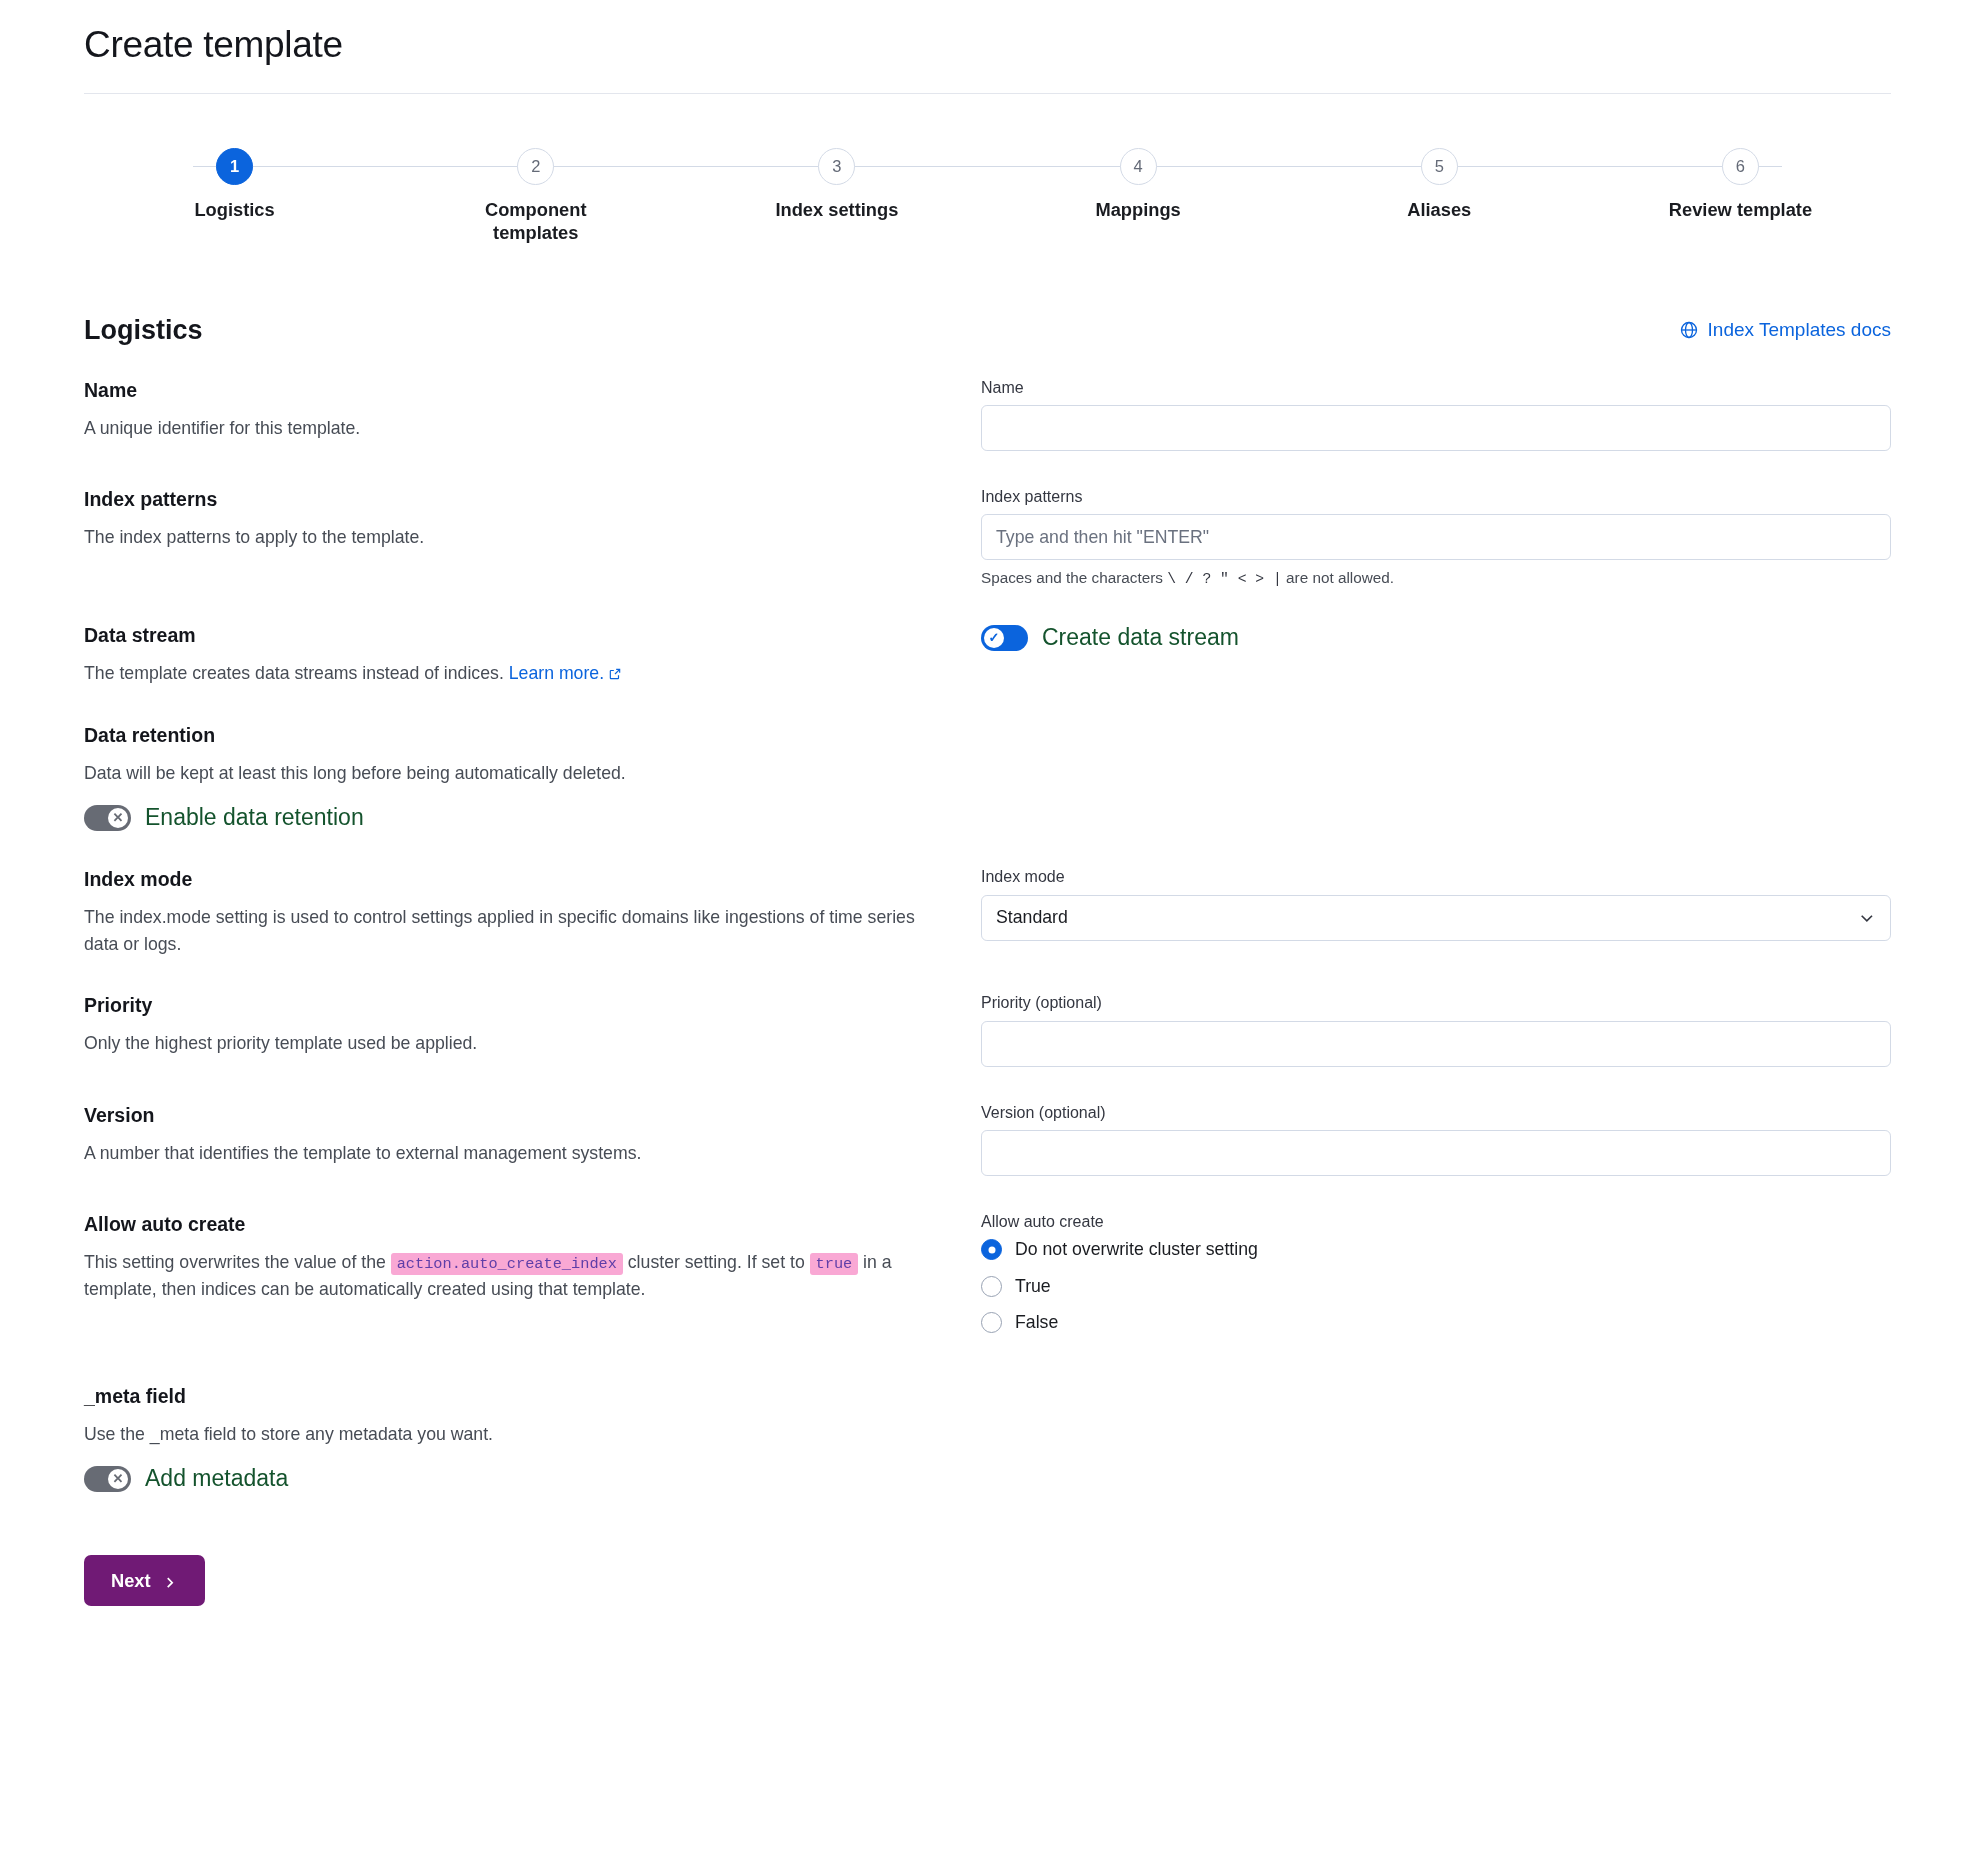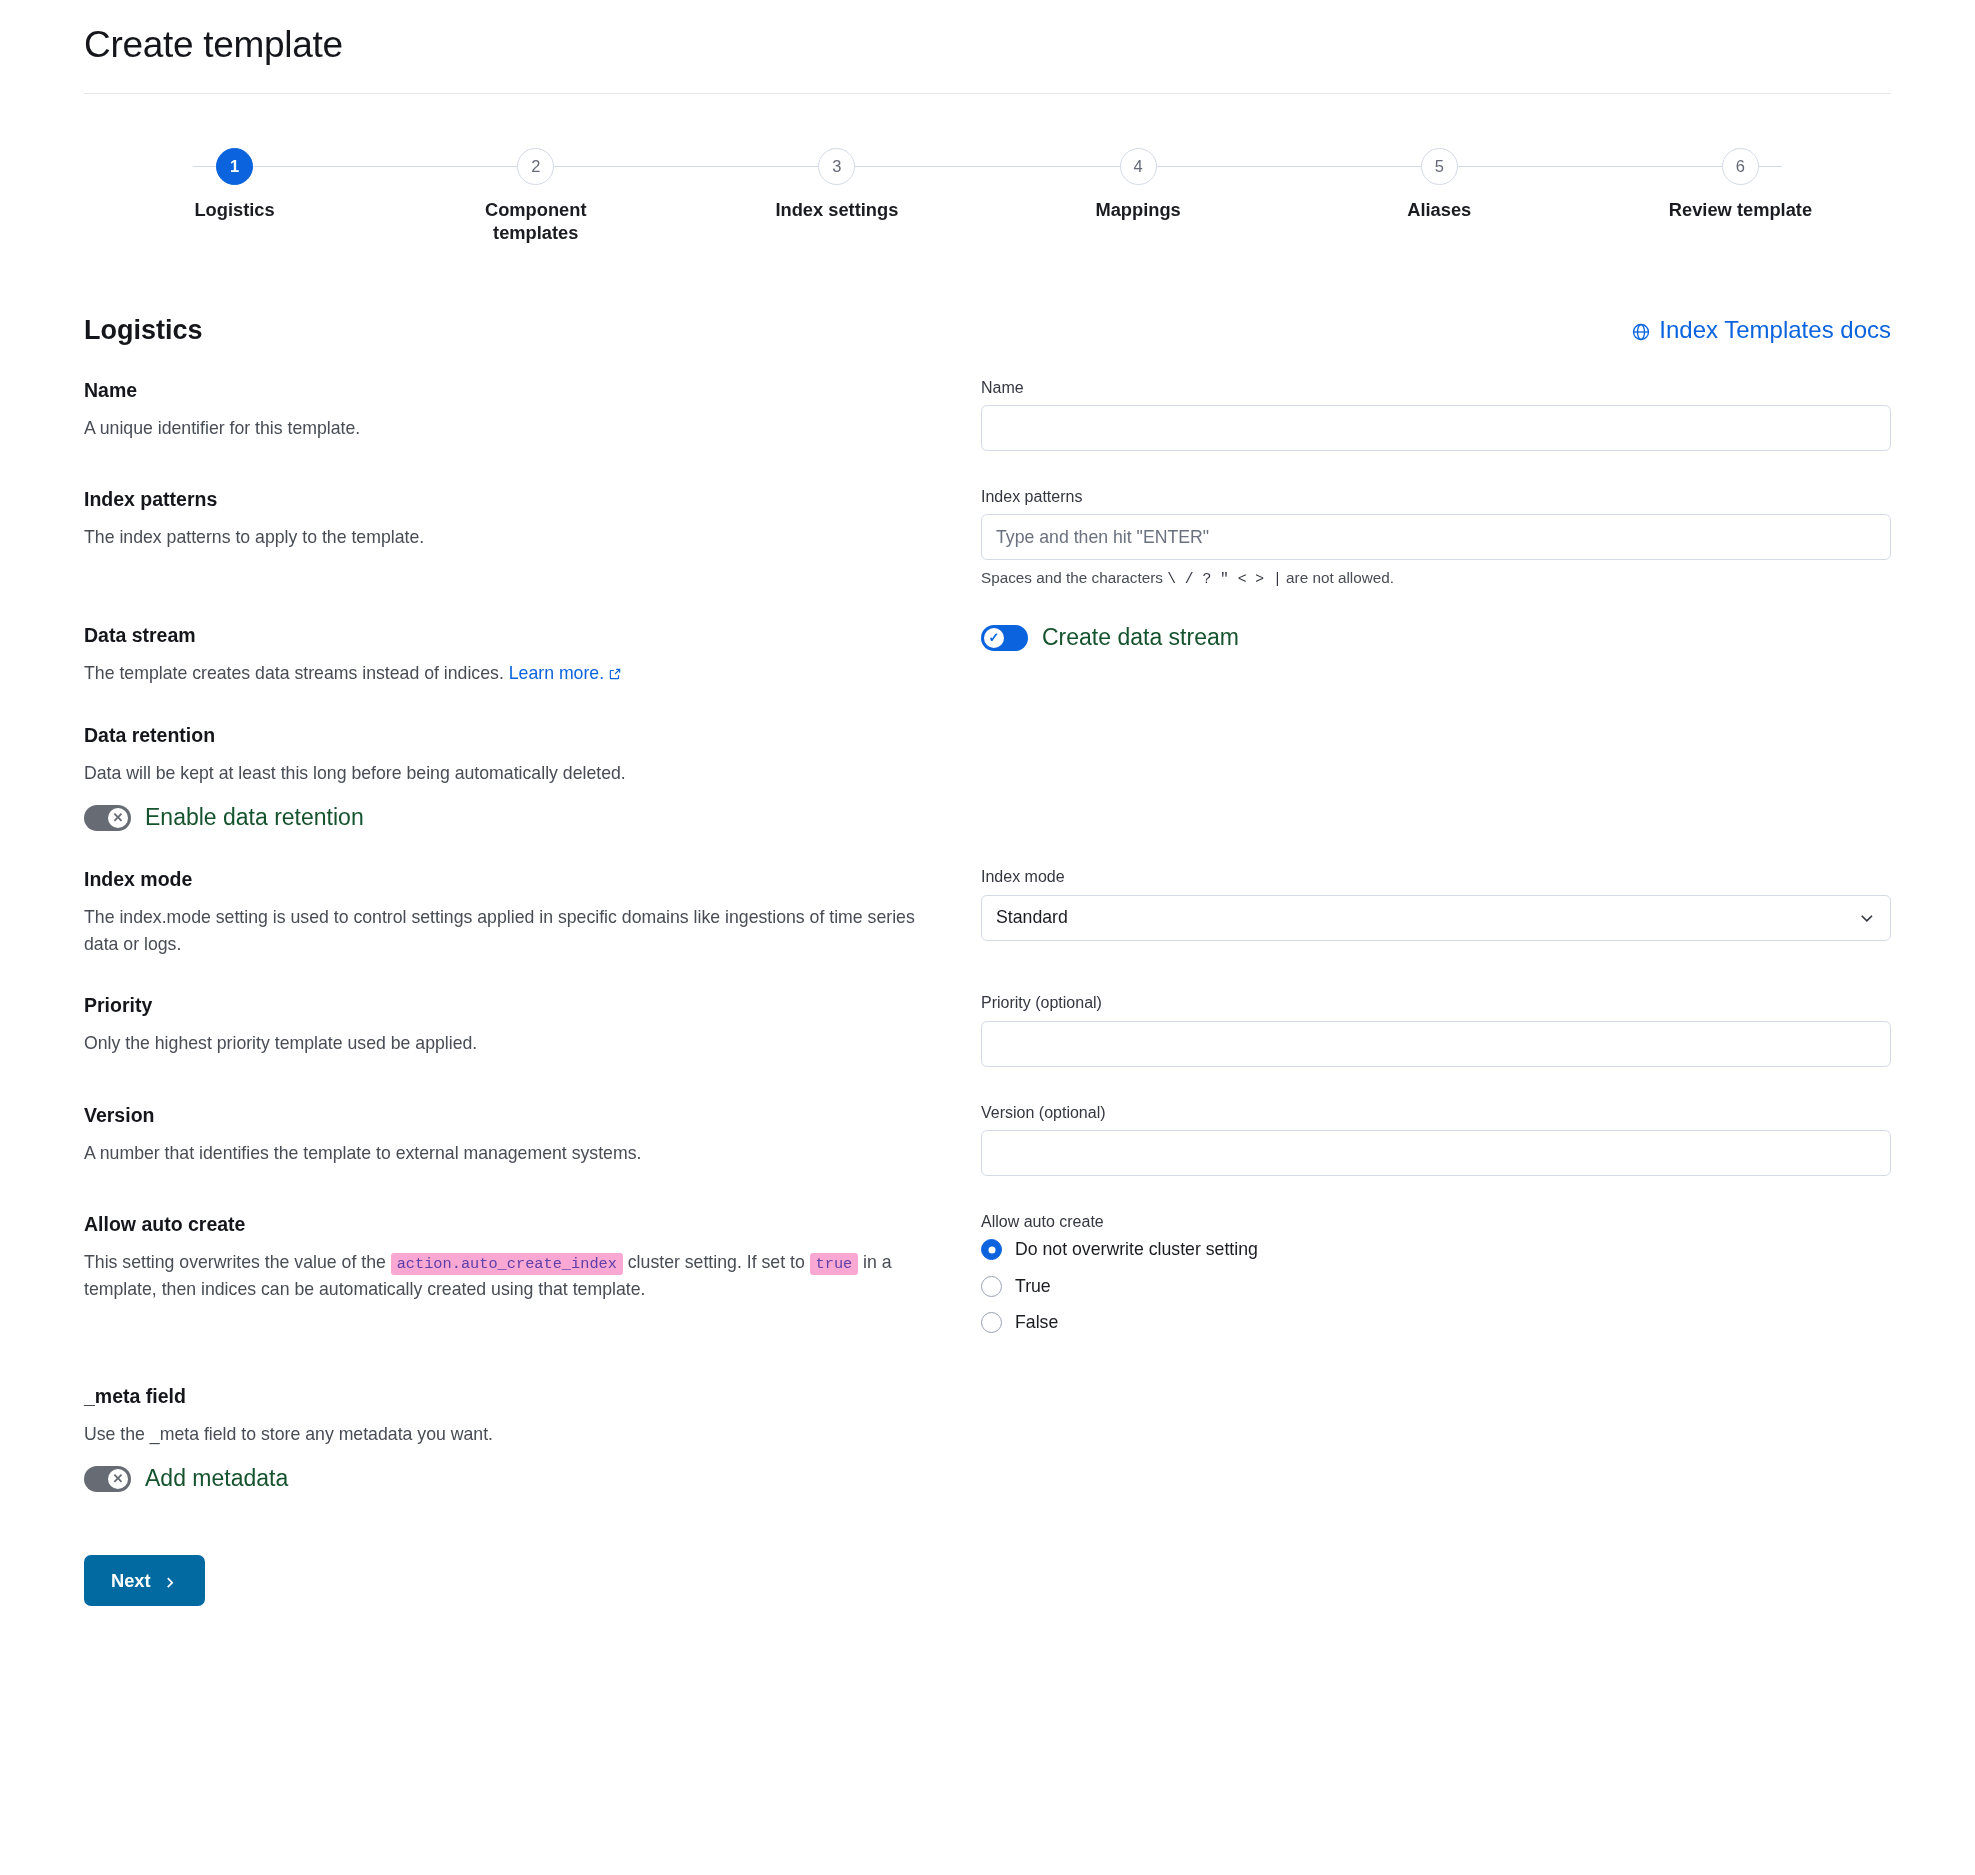--- a/index.html
+++ b/index.html
@@ -103,21 +103,21 @@
     font-size: 27px;
     font-weight: bold;
     margin: 0;
     color: #14161c;
   }
   .docs-link {
     display: flex;
     align-items: center;
     gap: 8.3px;
     color: #0b64dd;
-    font-size: 24px;
+    font-size: 19px;
     font-weight: normal;
     text-decoration: none;
     cursor: pointer;
   }
   .docs-link .docs-icon {
     width: 20px;
     height: 20px;
     display: inline-block;
   }
 
@@ -302,21 +302,21 @@
   .radio-label { font-size: 17.7px; color: #1a1c21; }
 
   
   .standalone { margin-bottom: 37px; }
   .standalone .field-title { margin-bottom: 13px; }
   .standalone .field-desc { margin-bottom: 17.7px; }
 
   
   .next-btn {
     margin-top: 26px;
-    background: #0369a1;
+    background: #701a75;
     color: #ffffff;
     border: none;
     border-radius: 7px;
     height: 51px;
     padding: 0 27px;
     font-size: 18.3px;
     font-weight: bold;
     font-family: "Liberation Sans", sans-serif;
     display: inline-flex;
     align-items: center;

